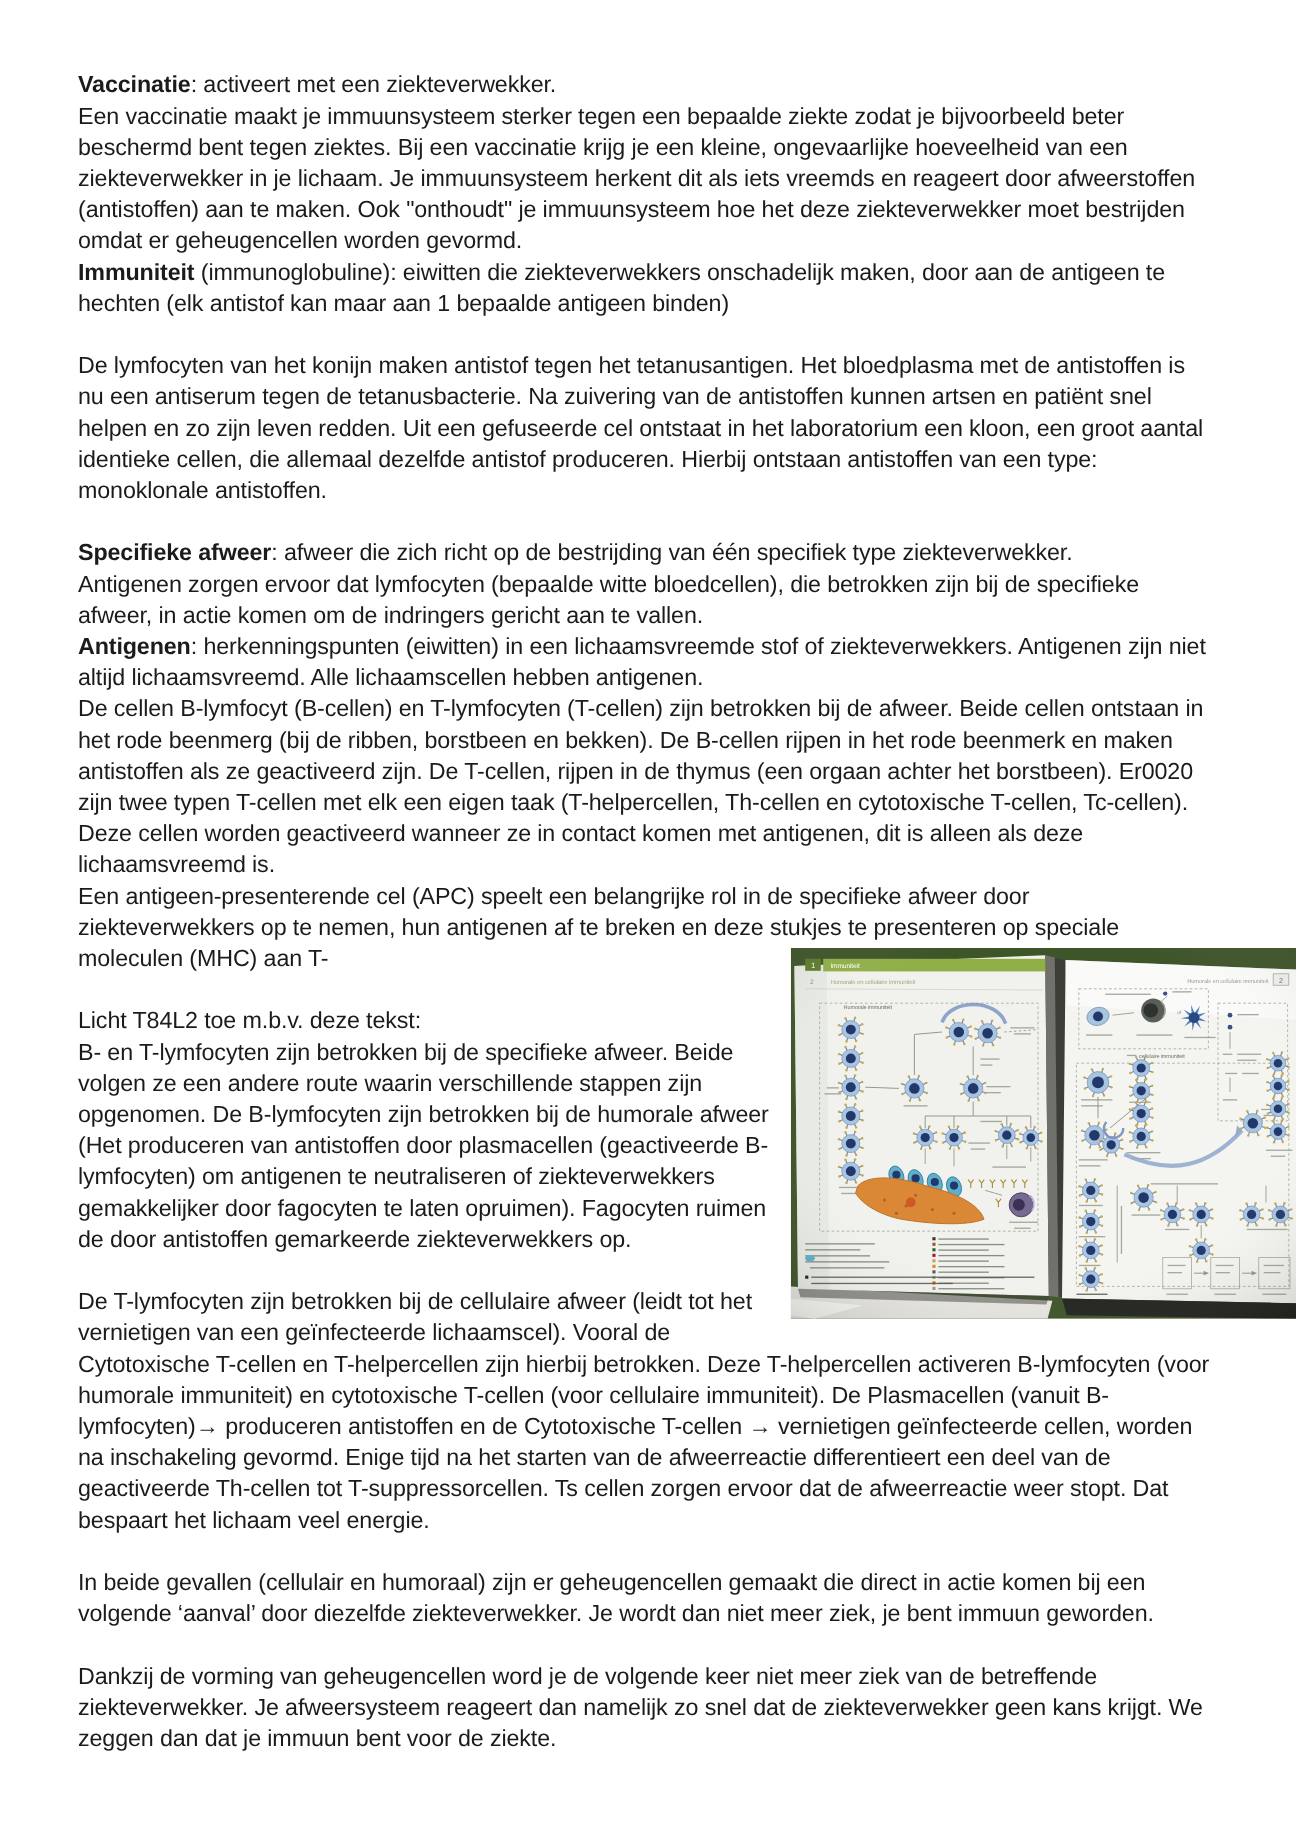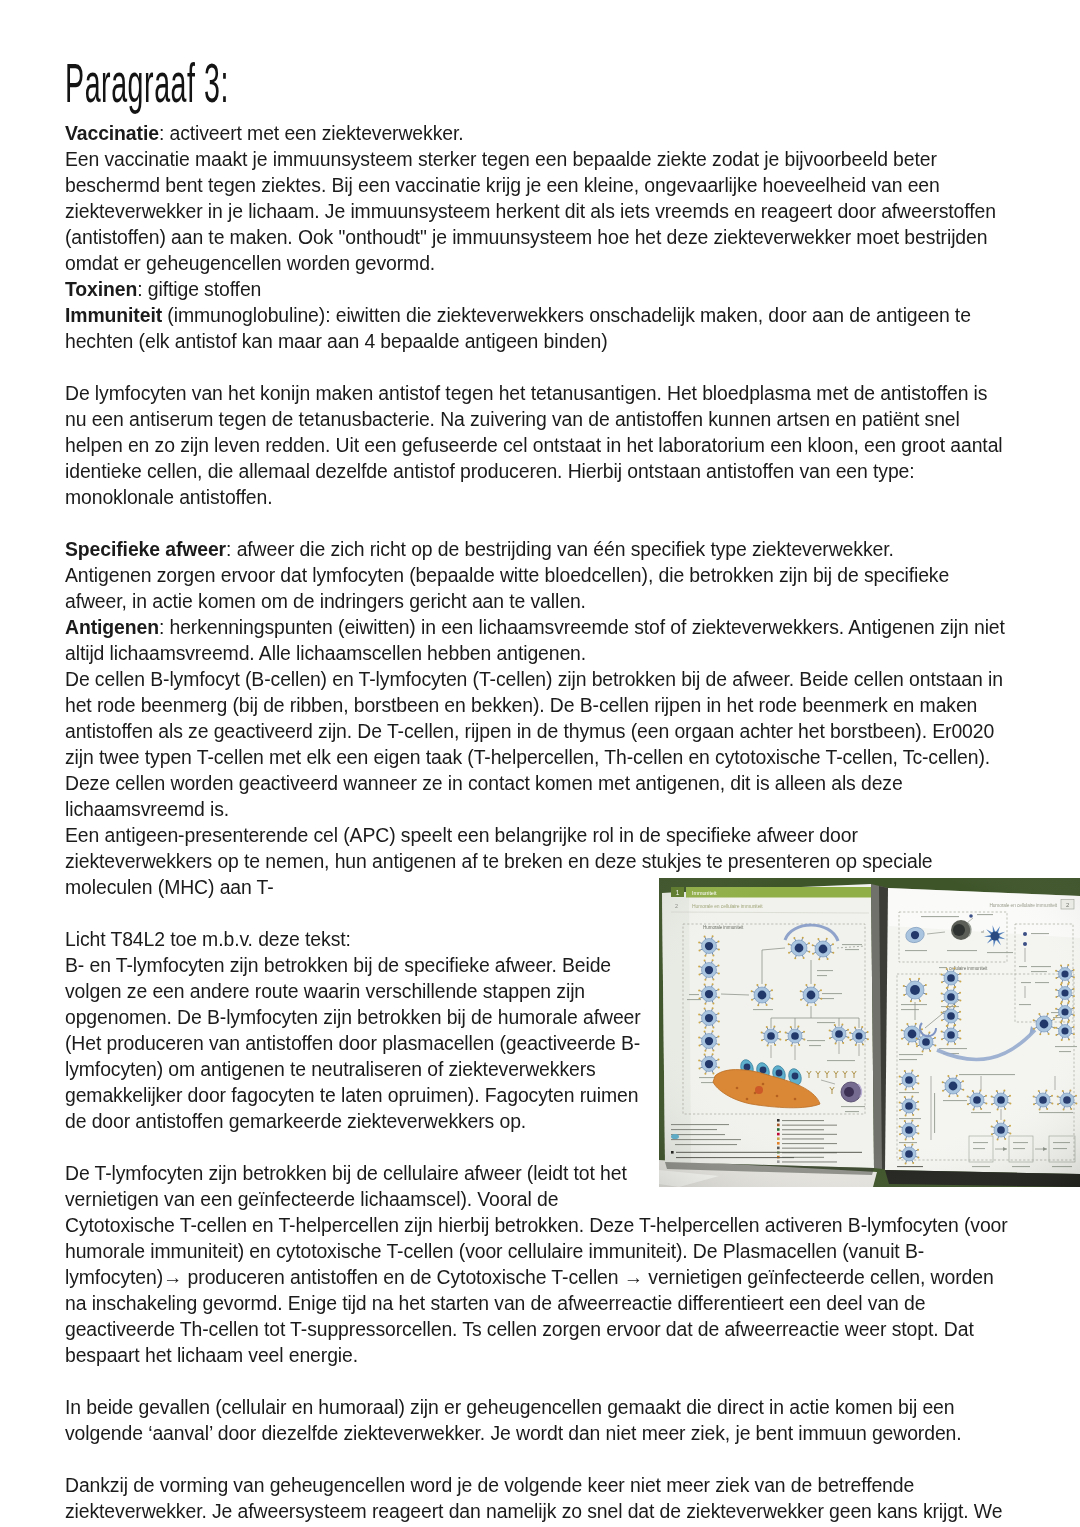--- a/index.html
+++ b/index.html
@@ -12,26 +12,24 @@
   p{margin:0;font-size:19.4px;line-height:26px;letter-spacing:-0.1px;}
   p b{font-weight:700;margin-top:16px;}
   .gap{margin-top:26px;}
   .photo-wrap{float:right;width:421px;height:309px;margin:4px -70px 12px 14px;}
   .photo-wrap svg{display:block;width:421px;height:309px;filter:blur(.35px) saturate(.92);}
 </style>
 </head>
 <body>
 
 <div class="doc">
-  <h1><span class="squeeze">Paragraaf 3:</span></h1>
 
   <p><b>Vaccinatie</b><span>: activeert met een ziekteverwekker.</span></p>
   <p>Een vaccinatie maakt je immuunsysteem sterker tegen een bepaalde ziekte zodat je bijvoorbeeld beter beschermd bent tegen ziektes. Bij een vaccinatie krijg je een kleine, ongevaarlijke hoeveelheid van een ziekteverwekker in je lichaam. Je immuunsysteem herkent dit als iets vreemds en reageert door afweerstoffen (antistoffen) aan te maken. Ook "onthoudt" je immuunsysteem hoe het deze ziekteverwekker moet bestrijden omdat er geheugencellen worden gevormd.</p>
-  <p><b>Toxinen</b><span>: giftige stoffen</span></p>
-  <p><b>Immuniteit</b><span> (immunoglobuline): eiwitten die ziekteverwekkers onschadelijk maken, door aan de antigeen te hechten (elk antistof kan maar aan 4 bepaalde antigeen binden)</span></p>
+  <p><b>Immuniteit</b><span> (immunoglobuline): eiwitten die ziekteverwekkers onschadelijk maken, door aan de antigeen te hechten (elk antistof kan maar aan 1 bepaalde antigeen binden)</span></p>
 
   <p class="gap">De lymfocyten van het konijn maken antistof tegen het tetanusantigen. Het bloedplasma met de antistoffen is nu een antiserum tegen de tetanusbacterie. Na zuivering van de antistoffen kunnen artsen en patiënt snel helpen en zo zijn leven redden. Uit een gefuseerde cel ontstaat in het laboratorium een kloon, een groot aantal identieke cellen, die allemaal dezelfde antistof produceren. Hierbij ontstaan antistoffen van een type: monoklonale antistoffen.</p>
 
   <p class="gap"><b>Specifieke afweer</b><span>: afweer die zich richt op de bestrijding van één specifiek type ziekteverwekker.</span></p>
   <p>Antigenen zorgen ervoor dat lymfocyten (bepaalde witte bloedcellen), die betrokken zijn bij de specifieke afweer, in actie komen om de indringers gericht aan te vallen.</p>
   <p><b>Antigenen</b><span>: herkenningspunten (eiwitten) in een lichaamsvreemde stof of ziekteverwekkers. Antigenen zijn niet altijd lichaamsvreemd. Alle lichaamscellen hebben antigenen.</span></p>
   <p>De cellen B-lymfocyt (B-cellen) en T-lymfocyten (T-cellen) zijn betrokken bij de afweer.  Beide cellen ontstaan in het rode beenmerg (bij de ribben, borstbeen en bekken). De B-cellen rijpen in het rode beenmerk en maken antistoffen als ze geactiveerd zijn. De T-cellen, rijpen in de thymus (een orgaan achter het borstbeen). Er0020 zijn twee typen T-cellen met elk een eigen taak (T-helpercellen, Th-cellen en cytotoxische T-cellen, Tc-cellen). Deze cellen worden geactiveerd wanneer ze in contact komen met antigenen, dit is alleen als deze lichaamsvreemd is.</p>
 
   <p>
     <span>Een antigeen-presenterende cel (APC) speelt een belangrijke rol in de specifieke afweer door ziekteverwekkers op te nemen, hun antigenen af te breken en deze stukjes te presenteren op speciale moleculen (MHC) aan T-</span><span class="photo-wrap">

